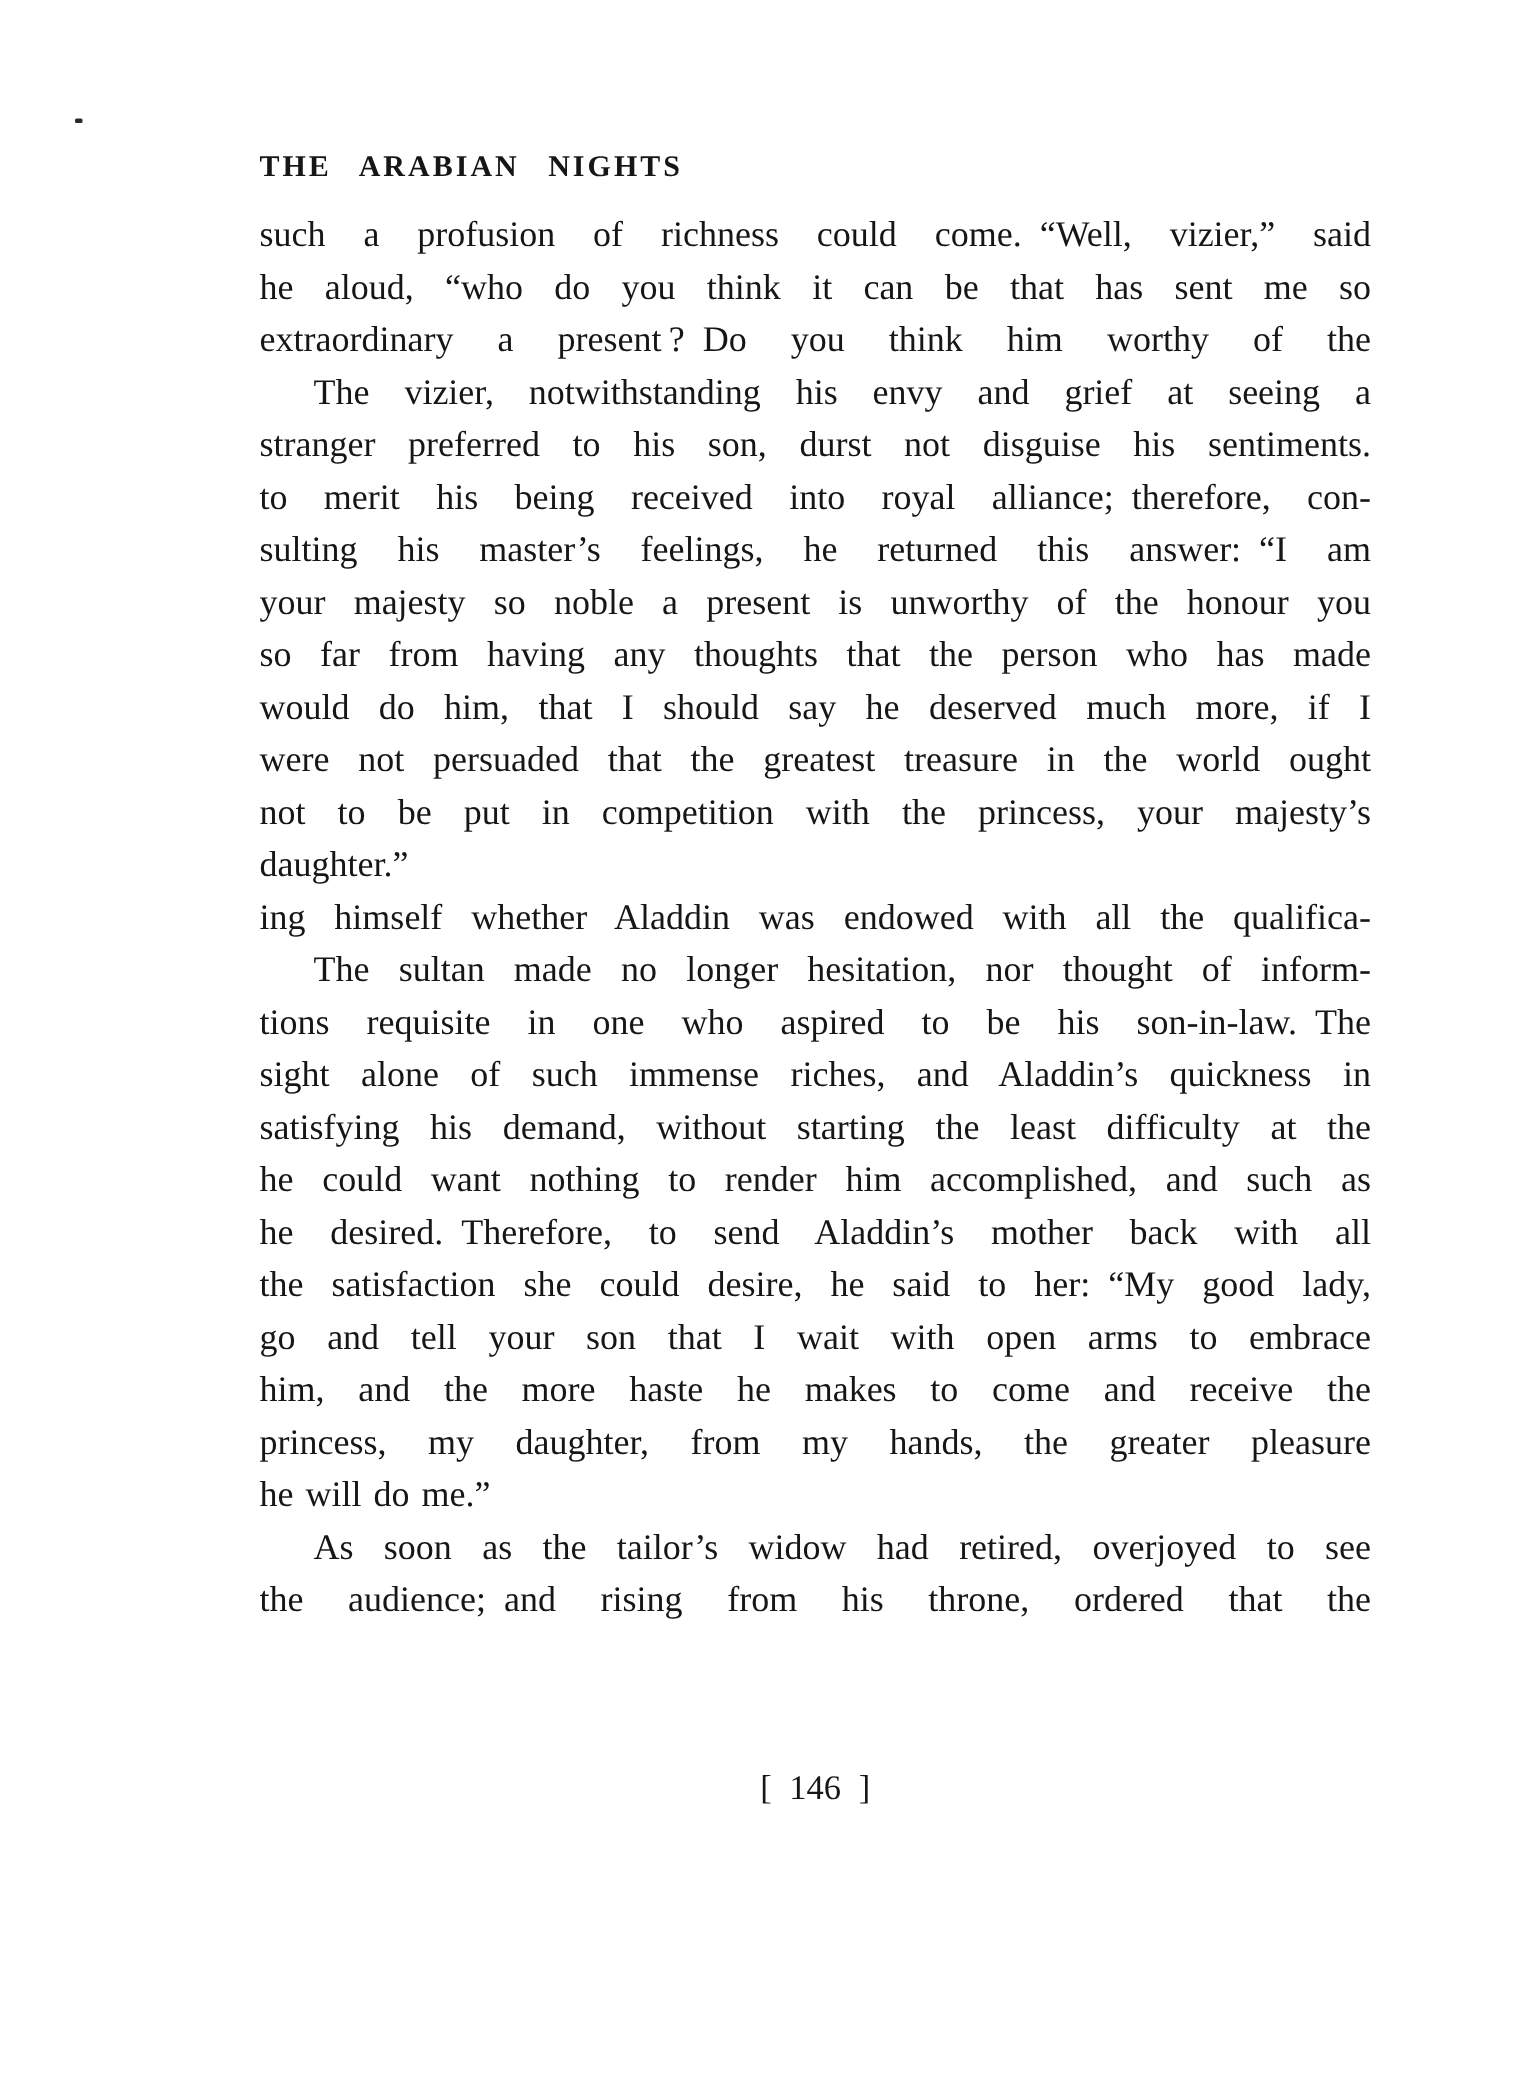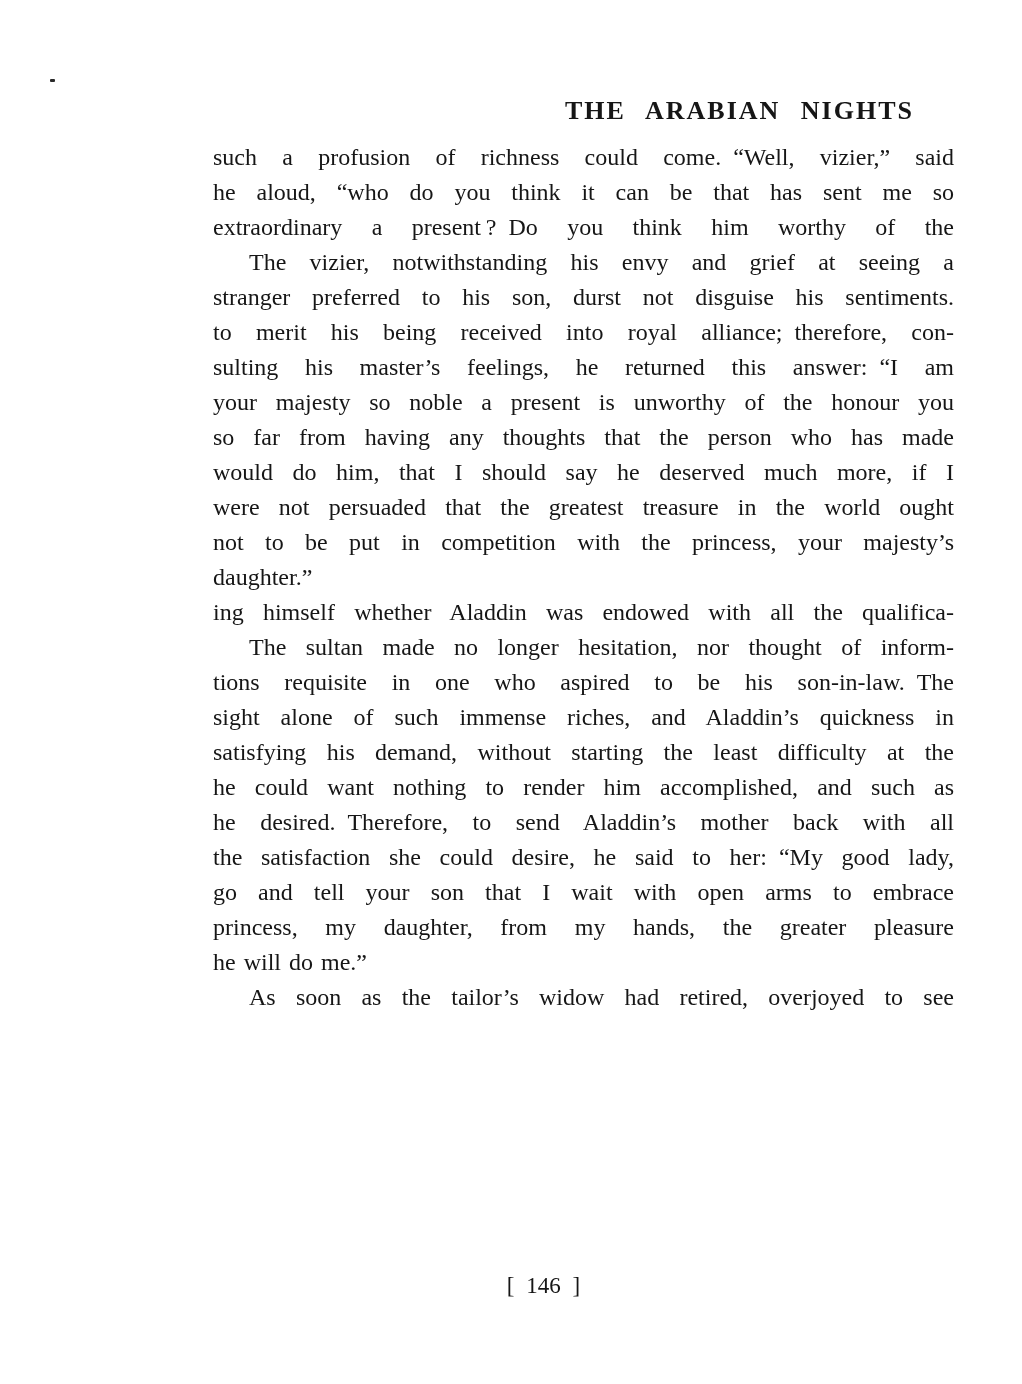--- a/index.html
+++ b/index.html
@@ -27,54 +27,53 @@
     width: 5px;
     height: 3px;
     background: #2a2a2a;
     border-radius: 1px;
   }
   .page-title {
     position: absolute;
     top: 96px;
     left: 173px;
     width: 741px;
-    text-align: right;
-    font-size: 26px;
+    text-align: left;
+    font-size: 20px;
     line-height: 30px;
     font-weight: bold;
     letter-spacing: 2px;
     word-spacing: 12px;
     white-space: nowrap;
   }
   .text-column {
     position: absolute;
     top: 140px;
     left: 173px;
     width: 741px;
     font-size: 24px;
-    margin-left: 40px;
   }
   .line {
     height: 35px;
     line-height: 35px;
     text-align: justify;
     text-align-last: justify;
     word-spacing: 2px;
     white-space: normal;
   }
   .line.indent {
     text-indent: 36px;
   }
   .line.unjust {
     text-align: left;
     text-align-last: left;
   }
   .page-number {
     position: absolute;
-    top: 1268px;
+    top: 1174px;
     left: 173px;
     width: 741px;
     height: 35px;
     line-height: 35px;
     text-align: center;
     font-size: 23px;
     word-spacing: 6px;
   }
 </style>
 </head>
@@ -104,21 +103,23 @@
       <div class="paragraph">
         <div class="line">ing himself whether Aladdin was endowed with all the qualifica-</div>
         <div class="line indent">The sultan made no longer hesitation, nor thought of inform-</div>
         <div class="line">tions requisite in one who aspired to be his son-in-law. The</div>
         <div class="line">sight alone of such immense riches, and Aladdin’s quickness in</div>
         <div class="line">satisfying his demand, without starting the least difficulty at the</div>
         <div class="line">he could want nothing to render him accomplished, and such as</div>
         <div class="line">he desired. Therefore, to send Aladdin’s mother back with all</div>
         <div class="line">the satisfaction she could desire, he said to her: “My good lady,</div>
         <div class="line">go and tell your son that I wait with open arms to embrace</div>
+        <div class="line">him, and the more haste he makes to come and receive the</div>
         <div class="line">princess, my daughter, from my hands, the greater pleasure</div>
         <div class="line unjust">he will do me.”</div>
       </div>
       <div class="paragraph">
         <div class="line indent">As soon as the tailor’s widow had retired, overjoyed to see</div>
+        <div class="line">the audience; and rising from his throne, ordered that the</div>
       </div>
     </div>
   <div class="page-number">[ 146 ]</div>
 </div>
 
 </body></html>

